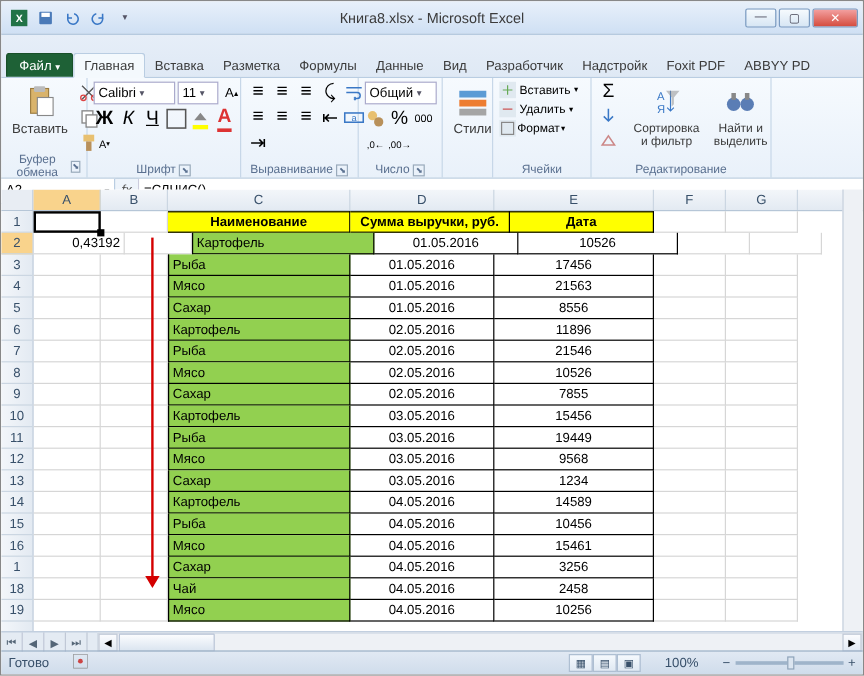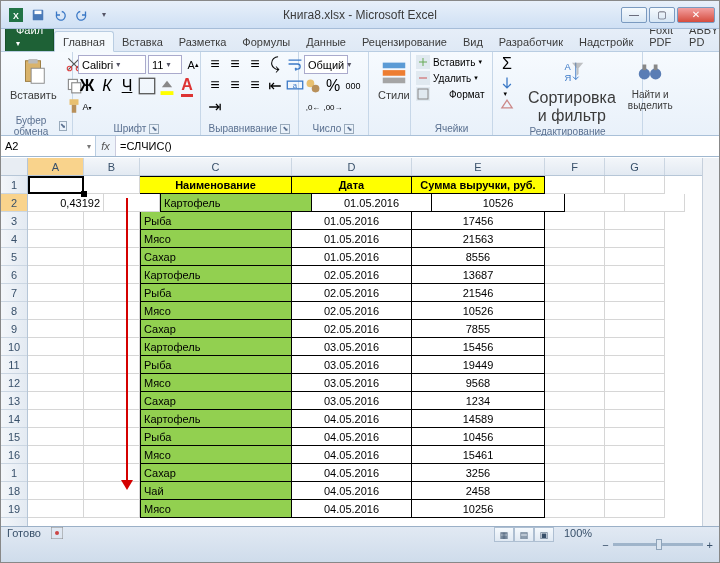--- a/index.html
+++ b/index.html
@@ -7,21 +7,21 @@
 
 .titlebar{height:28px;background:linear-gradient(#e8f0fa,#cfe0f4);display:flex;align-items:center;border-bottom:1px solid #a6bdd8;position:relative}
 .qat{display:flex;gap:4px;padding:0 6px;align-items:center}
 .qat svg{width:14px;height:14px}
 .qat-item{width:18px;height:18px;display:flex;align-items:center;justify-content:center;border-radius:2px}
 .wintitle{position:absolute;left:0;right:0;text-align:center;font-size:12px;color:#3b3b3b;pointer-events:none}
 .winbtns{margin-left:auto;display:flex;gap:2px;padding-right:4px}
 .winbtn{width:26px;height:16px;border:1px solid #7a9ac0;border-radius:2px;background:linear-gradient(#f6fafd,#d7e6f4);display:flex;align-items:center;justify-content:center;font-size:10px;color:#445}
 .winbtn.close{background:linear-gradient(#f3a0a0,#d54c3e);color:#fff;width:38px}
 
-.tabsrow{height:23px;background:linear-gradient(#e6eef8,#dfe9f5);display:flex;align-items:flex-end;padding-left:4px;gap:0;border-bottom:1px solid #b9cde2}
+.tabsrow{height:36px;background:linear-gradient(#e6eef8,#dfe9f5);display:flex;align-items:flex-end;padding-left:4px;gap:0;border-bottom:1px solid #b9cde2}
 .filetab{background:#1e6136;color:#fff;font-size:11px;padding:4px 10px 3px;border-radius:3px 3px 0 0;border:1px solid #185029;border-bottom:none;cursor:pointer}
 .rtab{font-size:11px;color:#3b3b3b;padding:4px 8px 3px;cursor:pointer}
 .rtab.active{background:#f4f9fd;border:1px solid #b9cde2;border-bottom:1px solid #f4f9fd;border-radius:3px 3px 0 0;margin-bottom:-1px}
 
 .ribbon{height:84px;background:linear-gradient(#f6fafe,#e9f1fa);border-bottom:1px solid #a9c0d8;display:flex}
 .rgroup{border-right:1px solid #c7d7e8;padding:3px 5px 1px;display:flex;flex-direction:column;justify-content:space-between}
 .rgroup-body{display:flex;gap:4px;flex:1;align-items:flex-start}
 .rgroup-lbl{font-size:10px;color:#5a7090;text-align:center;display:flex;align-items:center;justify-content:center;gap:3px}
 .dlaunch{width:10px;height:10px;border:1px solid #9ab;font-size:7px;display:flex;align-items:center;justify-content:center;color:#5a7090}
 .bigbtn{display:flex;flex-direction:column;align-items:center;font-size:11px;color:#3b3b3b;gap:2px;padding:2px 4px;cursor:pointer}
@@ -64,21 +64,21 @@
 .hscroll-area{position:absolute;bottom:18px;left:0;right:0;height:18px;background:#e4ebf3;display:flex;align-items:center;border-top:1px solid #b8c8da}
 .sheetnav{display:flex}
 .sheetnav div{width:18px;height:17px;border-right:1px solid #c0c8d6;display:flex;align-items:center;justify-content:center;font-size:9px;color:#567;cursor:pointer}
 .sheettabs{display:flex;align-items:flex-end;height:18px}
 .sheettab{font-size:11px;padding:2px 10px;background:#e8eef5;border:1px solid #9ab;border-top:none;border-radius:0 0 4px 4px;margin-left:-1px;cursor:pointer;color:#385}
 .sheettab.active{background:#fff;font-weight:bold;color:#222}
 .hscroll{flex:1;height:17px;margin-left:8px;background:#eef1f5;position:relative;border:1px solid #cdd7e3}
 .hscroll .sbtn{width:16px;height:15px;position:absolute;background:linear-gradient(#fbfcfe,#e2eaf3);border:1px solid #c0c8d6;display:flex;align-items:center;justify-content:center;font-size:8px;top:0}
 .hscroll .thumb{position:absolute;top:0;height:15px;background:linear-gradient(#fbfcfe,#dbe5f0);border:1px solid #b8c4d6;border-radius:1px}
 
-.status{position:absolute;bottom:0;left:0;right:0;height:36px;background:linear-gradient(#e1e9f3,#cfdceb);border-top:1px solid #9bb0c7;display:flex;font-size:11px;color:#38506a;padding:0 6px;gap:10px}
+.status{position:absolute;bottom:0;left:0;right:0;height:20px;background:linear-gradient(#e1e9f3,#cfdceb);border-top:1px solid #9bb0c7;display:flex;align-items:center;font-size:11px;color:#38506a;padding:0 6px;gap:20px}
 .status .spacer{flex:1}
 .viewbtns{display:flex;gap:0}
 .viewbtn{width:20px;height:15px;border:1px solid #aebfd2;background:linear-gradient(#f5f9fd,#e0e9f3);display:flex;align-items:center;justify-content:center;font-size:9px}
 .zoom{display:flex;align-items:center;gap:4px}
 .zoom .track{width:90px;height:3px;background:#9fb4ca;position:relative}
 .zoom .th{position:absolute;top:-4px;left:43px;width:6px;height:11px;background:#dbe5f0;border:1px solid #8ea3b9}
 </style>
 </head>
 <body>
 
@@ -118,21 +118,20 @@
   </div>
 </div>
 
 <div class="tabsrow">
   <div class="filetab"><span>Файл</span> <span style="font-size:8px">▾</span></div>
   <div class="rtab active">Главная</div>
   <div class="rtab">Вставка</div>
   <div class="rtab">Разметка</div>
   <div class="rtab">Формулы</div>
   <div class="rtab">Данные</div>
-  <div class="rtab">Рецензирование</div>
   <div class="rtab">Вид</div>
   <div class="rtab">Разработчик</div>
   <div class="rtab">Надстройк</div>
   <div class="rtab">Foxit PDF</div>
   <div class="rtab">ABBYY PD</div>
 
 </div>
 
 <div class="ribbon">
   <div class="rgroup" style="width:72px">
@@ -245,21 +244,21 @@
       </div>
     </div>
     <div class="rgroup-lbl">
         <span>Выравнивание</span>
         <span class="dlaunch">⬊</span>
       </div>
   </div>
 
   <div class="rgroup" style="width:70px">
     <div class="rgroup-body col">
-      <div class="combo" style="width:44px">
+      <div class="combo" style="width:60px">
           <span>Общий</span>
           <span class="dd">▾</span>
         </div>
       <div class="row3">
         <div class="smbtn">
             <svg viewBox="0 0 14 14">
               <circle cx="5" cy="5" r="3" fill="#e8c070"></circle>
               <circle cx="9" cy="9" r="3" fill="#b8905a"></circle>
             </svg>
           </div>
@@ -302,21 +301,21 @@
           <span style="font-size:7px">▾</span>
         </div>
       <div class="row3" style="font-size:10px;gap:3px">
           <svg width="14" height="14">
             <rect width="14" height="14" fill="#e0e9f0"></rect>
             <path d="M3 7h8" stroke="#c55"></path>
           </svg>
           <span>Удалить</span>
           <span style="font-size:7px">▾</span>
         </div>
-      <div class="row3" style="font-size:10px;gap:19px">
+      <div class="row3" style="font-size:10px;gap:1px">
           <svg width="14" height="14">
             <rect width="14" height="14" fill="#e0e9f0"></rect>
             <rect x="2" y="2" width="10" height="10" fill="none" stroke="#888"></rect>
           </svg>
           <span>Формат</span>
           <span style="font-size:7px">▾</span>
         </div>
     </div>
     <div class="rgroup-lbl">
         <span>Ячейки</span>
@@ -338,21 +337,21 @@
             </svg>
           </div>
       </div>
       <div class="bigbtn">
         <svg viewBox="0 0 32 32">
             <text x="8" y="14" font-size="10" fill="#3a78c6">A</text>
             <text x="8" y="26" font-size="10" fill="#3a78c6">Я</text>
             <path d="M20 6v18m-3-3l3 3 3-3" stroke="#3a78c6" fill="none"></path>
             <path d="M16 6h12l-5 6v6l-2 2v-8z" fill="#888" opacity="0.5"></path>
           </svg>
-        <span style="font-size:16px;text-align:center;line-height:1.1">Сортировка и фильтр</span>
+        <span style="font-size:10px;text-align:center;line-height:1.1">Сортировка и фильтр</span>
       </div>
       <div class="bigbtn">
         <svg viewBox="0 0 32 32">
             <circle cx="10" cy="18" r="6" fill="#5a7db5"></circle>
             <circle cx="22" cy="18" r="6" fill="#5a7db5"></circle>
             <rect x="8" y="8" width="4" height="6" fill="#888"></rect>
             <rect x="20" y="8" width="4" height="6" fill="#888"></rect>
           </svg>
         <span style="font-size:10px;text-align:center;line-height:1.1">Найти и выделить</span>
       </div>
@@ -402,22 +401,22 @@
       <div class="rowhdr">16</div>
       <div class="rowhdr">1</div>
       <div class="rowhdr">18</div>
       <div class="rowhdr">19</div>
     </div>
   <div class="cells" id="cells">
       <div class="crow">
         <div class="cell" style="width: 56px;"></div>
         <div class="cell" style="width: 56px;"></div>
         <div class="cell hdr-yellow" style="width: 152px;">Наименование</div>
+        <div class="cell hdr-yellow" style="width: 133px;">Сумма выручки, руб.</div>
         <div class="cell hdr-yellow" style="width: 120px;">Дата</div>
-        <div class="cell hdr-yellow" style="width: 133px;">Сумма выручки, руб.</div>
         <div class="cell" style="width: 60px;"></div>
         <div class="cell" style="width: 60px;"></div>
       </div>
       <div class="crow">
         <div class="cell a2" style="width: 76px;">0,43192</div>
         <div class="cell" style="width: 56px;"></div>
         <div class="cell name-green" style="width: 152px;">Картофель</div>
         <div class="cell tbl" style="width: 120px;">01.05.2016</div>
         <div class="cell tbl last" style="width: 133px;">10526</div>
         <div class="cell" style="width: 60px;"></div>
@@ -448,21 +447,21 @@
         <div class="cell tbl" style="width: 120px;">01.05.2016</div>
         <div class="cell tbl last" style="width: 133px;">8556</div>
         <div class="cell" style="width: 60px;"></div>
         <div class="cell" style="width: 60px;"></div>
       </div>
       <div class="crow">
         <div class="cell" style="width: 56px;"></div>
         <div class="cell" style="width: 56px;"></div>
         <div class="cell name-green" style="width: 152px;">Картофель</div>
         <div class="cell tbl" style="width: 120px;">02.05.2016</div>
-        <div class="cell tbl last" style="width: 133px;">13687</div>
+        <div class="cell tbl last" style="width: 133px;">11896</div>
         <div class="cell" style="width: 60px;"></div>
         <div class="cell" style="width: 60px;"></div>
       </div>
       <div class="crow">
         <div class="cell" style="width: 56px;"></div>
         <div class="cell" style="width: 56px;"></div>
         <div class="cell name-green" style="width: 152px;">Рыба</div>
         <div class="cell tbl" style="width: 120px;">02.05.2016</div>
         <div class="cell tbl last" style="width: 133px;">21546</div>
         <div class="cell" style="width: 60px;"></div>

